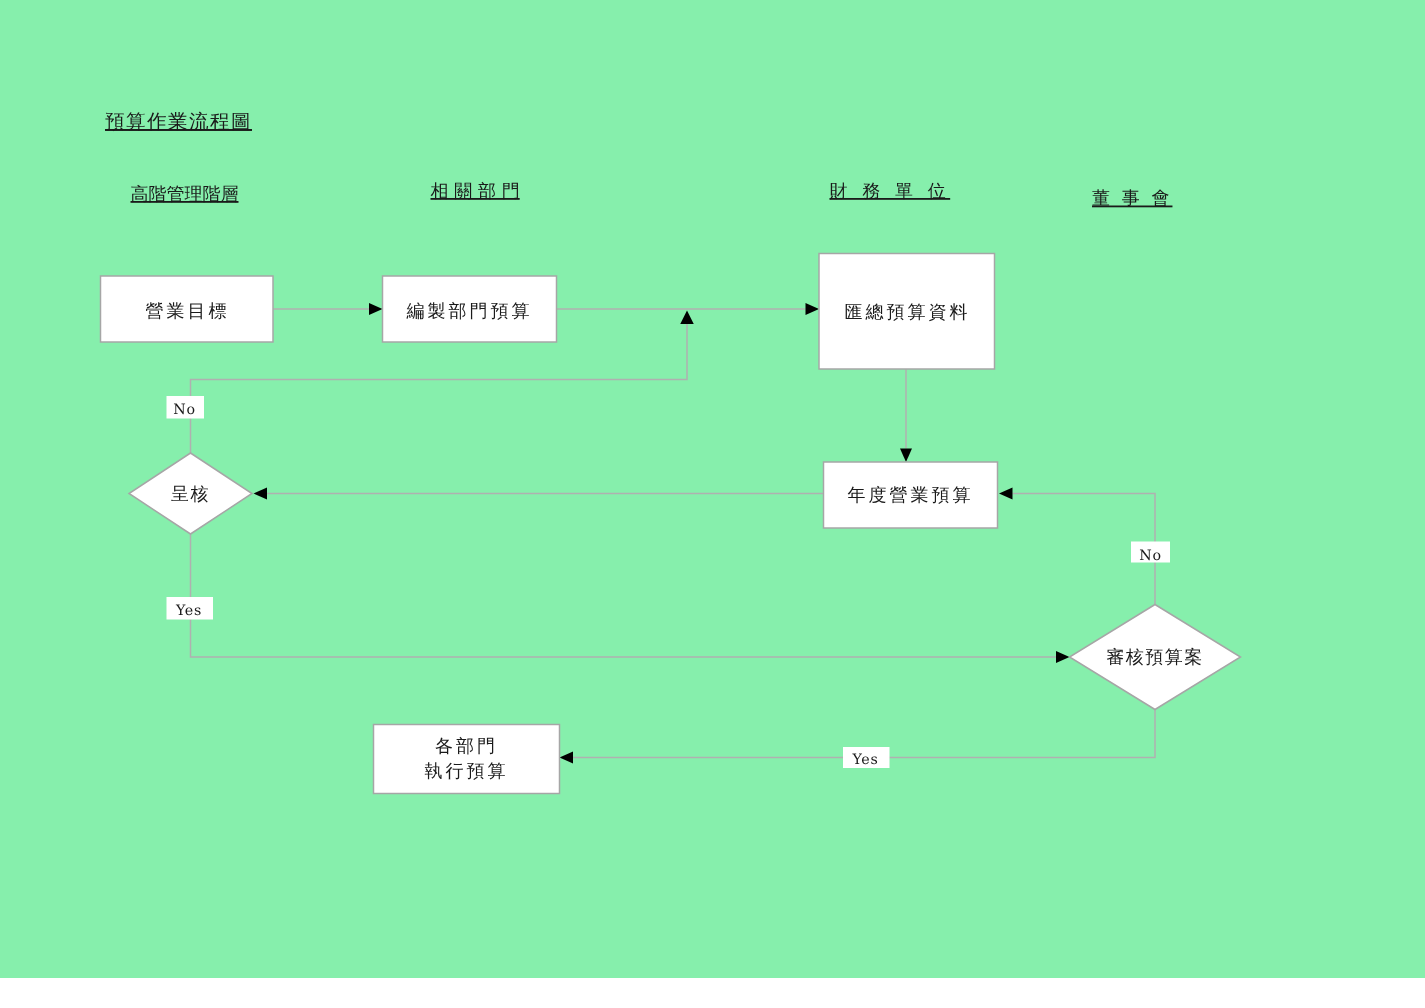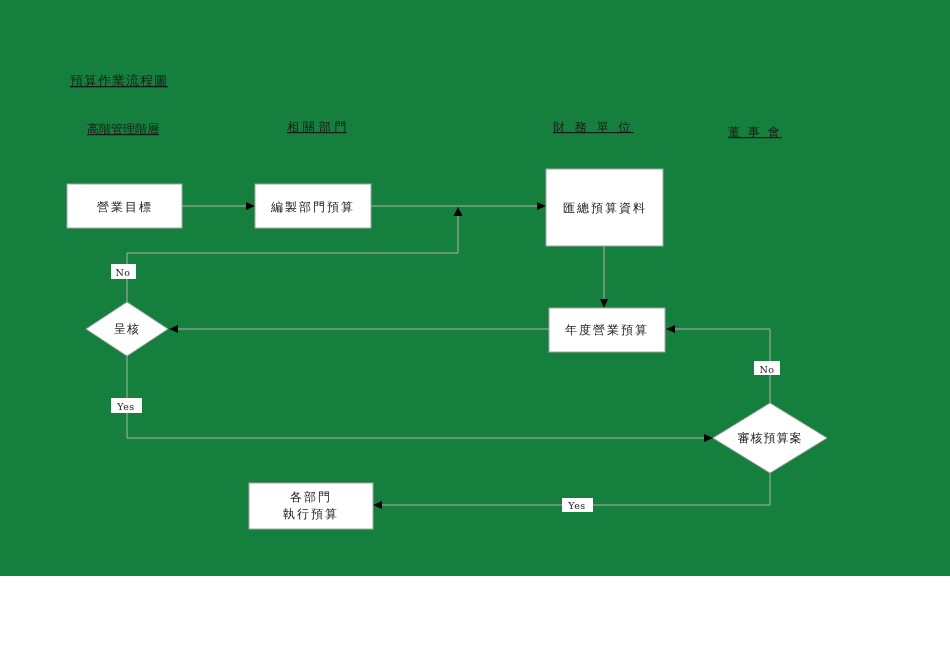--- a/index.html
+++ b/index.html
@@ -4,22 +4,22 @@
 <style>
   html, body {
     margin: 0;
     padding: 0;
     background: #ffffff;
     font-family: "DejaVu Serif", "Liberation Serif", serif;
   }
   .page {
     position: relative;
     width: 950px;
-    height: 576px;
-    background: #15803d;
+    height: 652px;
+    background: #86efac;
     overflow: hidden;
   }
   svg { display: block; }
   svg text {
     fill: #1a1a1a;
     font-family: "DejaVu Serif", "Liberation Serif", serif;
   }
   .title-label {
     font-size: 13px;
     letter-spacing: 1px;

